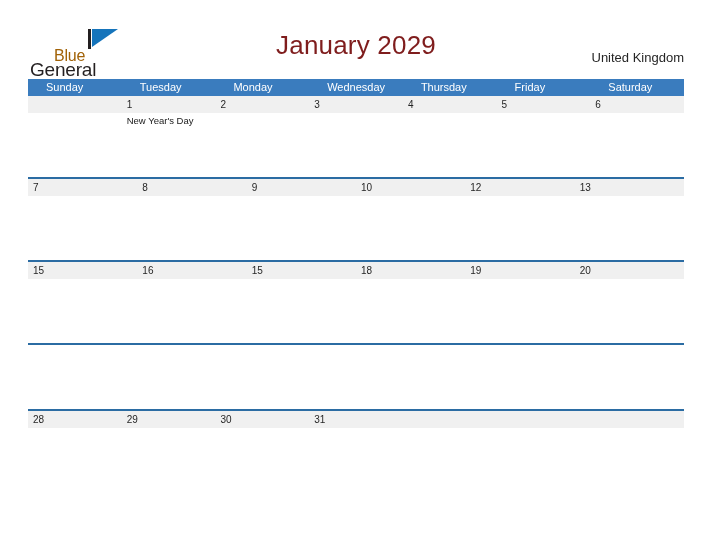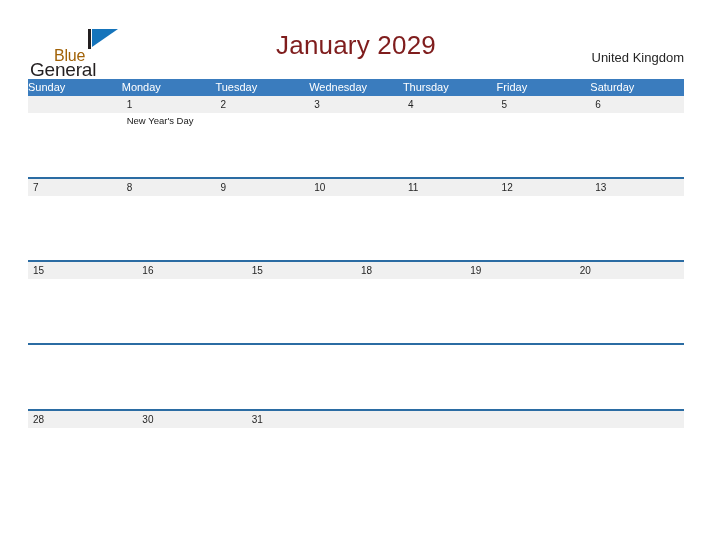--- a/index.html
+++ b/index.html
@@ -124,21 +124,21 @@
     width: 100%;
     background: #3a7cbe;
     height: 17px;
   }
   .weekday-cell {
     flex: 1 1 0;
     min-width: 0;
     color: #ffffff;
     font-size: 11px;
     line-height: 17px;
-    padding-left: 0;
+    padding-left: 18px;
     box-sizing: border-box;
     white-space: nowrap;
     overflow: hidden;
   }
 
   .week-row {
     width: 100%;
     border-top: 2px solid #2b6ca3;
     box-sizing: border-box;
   }
@@ -205,22 +205,22 @@
     <div class="month-title">January 2029</div>
 
     <div class="country">United Kingdom</div>
 
   </div>
 
   <div class="calendar">
 
     <div class="weekday-row" id="weekday-row">
         <div class="weekday-cell">Sunday</div>
+        <div class="weekday-cell">Tuesday</div>
         <div class="weekday-cell">Monday</div>
-        <div class="weekday-cell">Tuesday</div>
         <div class="weekday-cell">Wednesday</div>
         <div class="weekday-cell">Thursday</div>
         <div class="weekday-cell">Friday</div>
         <div class="weekday-cell">Saturday</div>
       </div>
 
     <div id="weeks-container">
         <div class="week-row first">
           <div class="daynum-band">
             <div class="daynum-cell"></div>
@@ -242,21 +242,20 @@
             <div class="events-cell"></div>
             <div class="events-cell"></div>
           </div>
         </div>
         <div class="week-row">
           <div class="daynum-band">
             <div class="daynum-cell">7</div>
             <div class="daynum-cell">8</div>
             <div class="daynum-cell">9</div>
             <div class="daynum-cell">10</div>
-            <div class="daynum-cell">11</div>
             <div class="daynum-cell">12</div>
             <div class="daynum-cell">13</div>
           </div>
           <div class="events-band">
             <div class="events-cell"></div>
             <div class="events-cell"></div>
             <div class="events-cell"></div>
             <div class="events-cell"></div>
             <div class="events-cell"></div>
             <div class="events-cell"></div>
@@ -289,20 +288,21 @@
             <div class="events-cell"></div>
             <div class="events-cell"></div>
             <div class="events-cell"></div>
             <div class="events-cell"></div>
             <div class="events-cell"></div>
           </div>
         </div>
         <div class="week-row">
           <div class="daynum-band">
             <div class="daynum-cell">28</div>
+            <div class="daynum-cell">29</div>
             <div class="daynum-cell">30</div>
             <div class="daynum-cell">31</div>
             <div class="daynum-cell"></div>
             <div class="daynum-cell"></div>
             <div class="daynum-cell"></div>
           </div>
           <div class="events-band">
             <div class="events-cell"></div>
             <div class="events-cell"></div>
             <div class="events-cell"></div>

